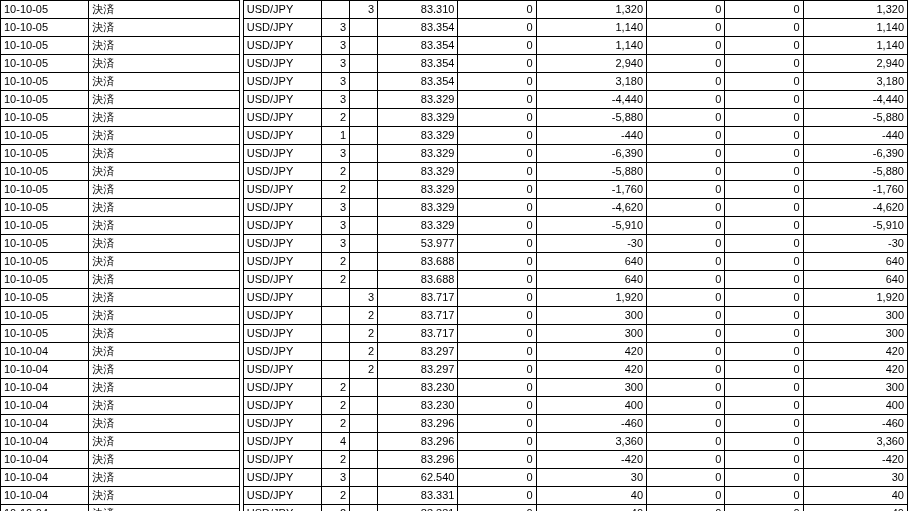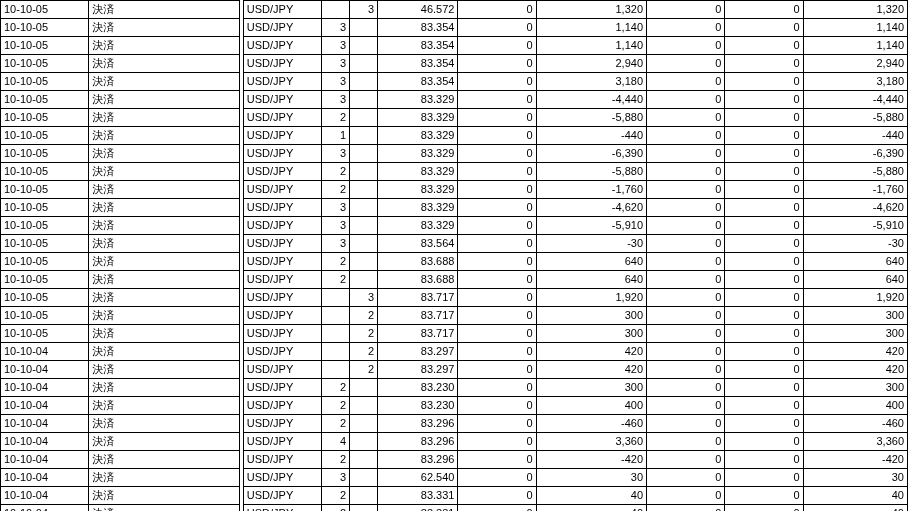--- a/index.html
+++ b/index.html
@@ -65,21 +65,21 @@
     <col class="c-total">
   </colgroup>
   <tbody id="table-body">
       <tr>
         <td class="al">10-10-05</td>
         <td class="al">決済</td>
         <td class="ac" style="border-width: initial; border-style: none; border-color: initial;"></td>
         <td class="al">USD/JPY</td>
         <td class="ar"></td>
         <td class="ar">3</td>
-        <td class="ar">46.572</td>
+        <td class="ar">83.310</td>
         <td class="ar">0</td>
         <td class="ar">1,320</td>
         <td class="ar">0</td>
         <td class="ar">0</td>
         <td class="ar">1,320</td>
       </tr>
       <tr>
         <td class="al">10-10-05</td>
         <td class="al">決済</td>
         <td class="ac" style="border-width: initial; border-style: none; border-color: initial;"></td>
@@ -247,21 +247,21 @@
         <td class="ar">0</td>
         <td class="ar">-5,910</td>
       </tr>
       <tr>
         <td class="al">10-10-05</td>
         <td class="al">決済</td>
         <td class="ac" style="border-width: initial; border-style: none; border-color: initial;"></td>
         <td class="al">USD/JPY</td>
         <td class="ar">3</td>
         <td class="ar"></td>
-        <td class="ar">83.564</td>
+        <td class="ar">53.977</td>
         <td class="ar">0</td>
         <td class="ar">-30</td>
         <td class="ar">0</td>
         <td class="ar">0</td>
         <td class="ar">-30</td>
       </tr>
       <tr>
         <td class="al">10-10-05</td>
         <td class="al">決済</td>
         <td class="ac" style="border-width: initial; border-style: none; border-color: initial;"></td>

